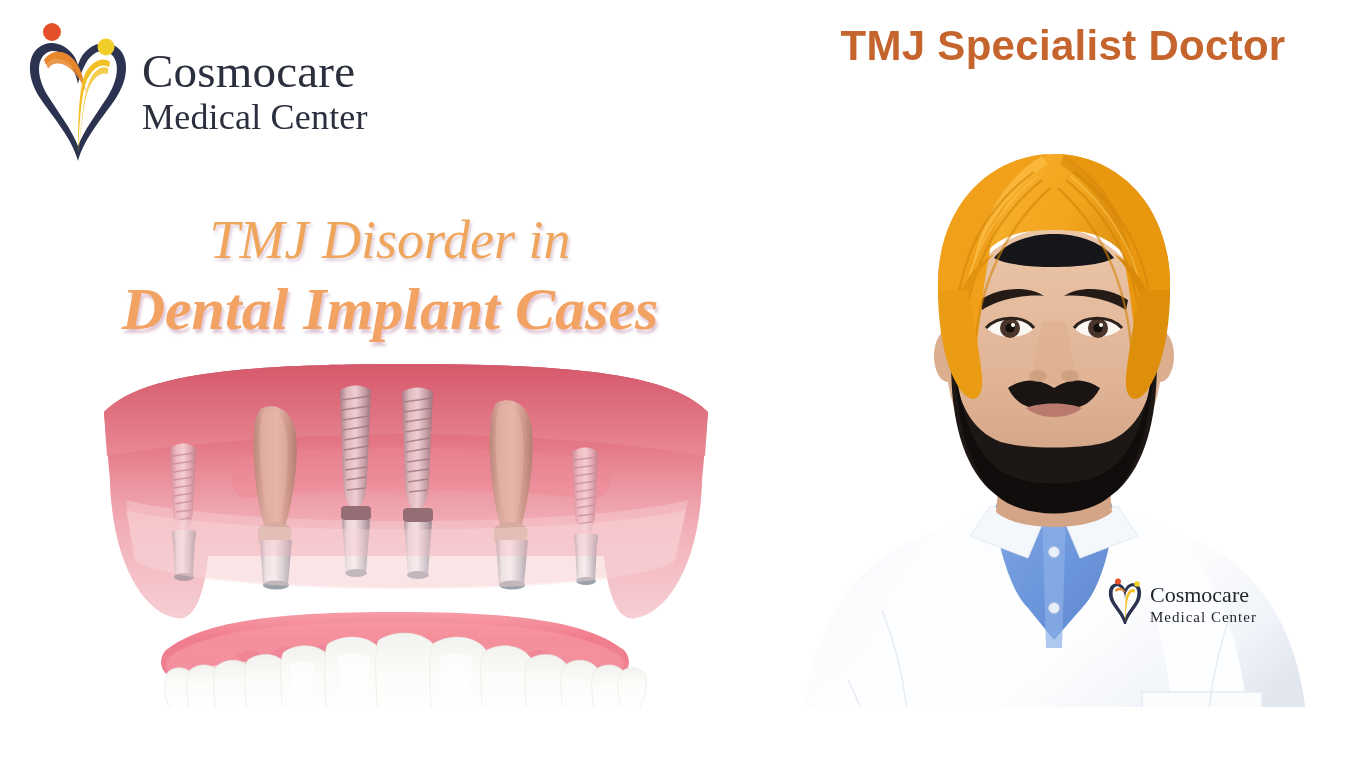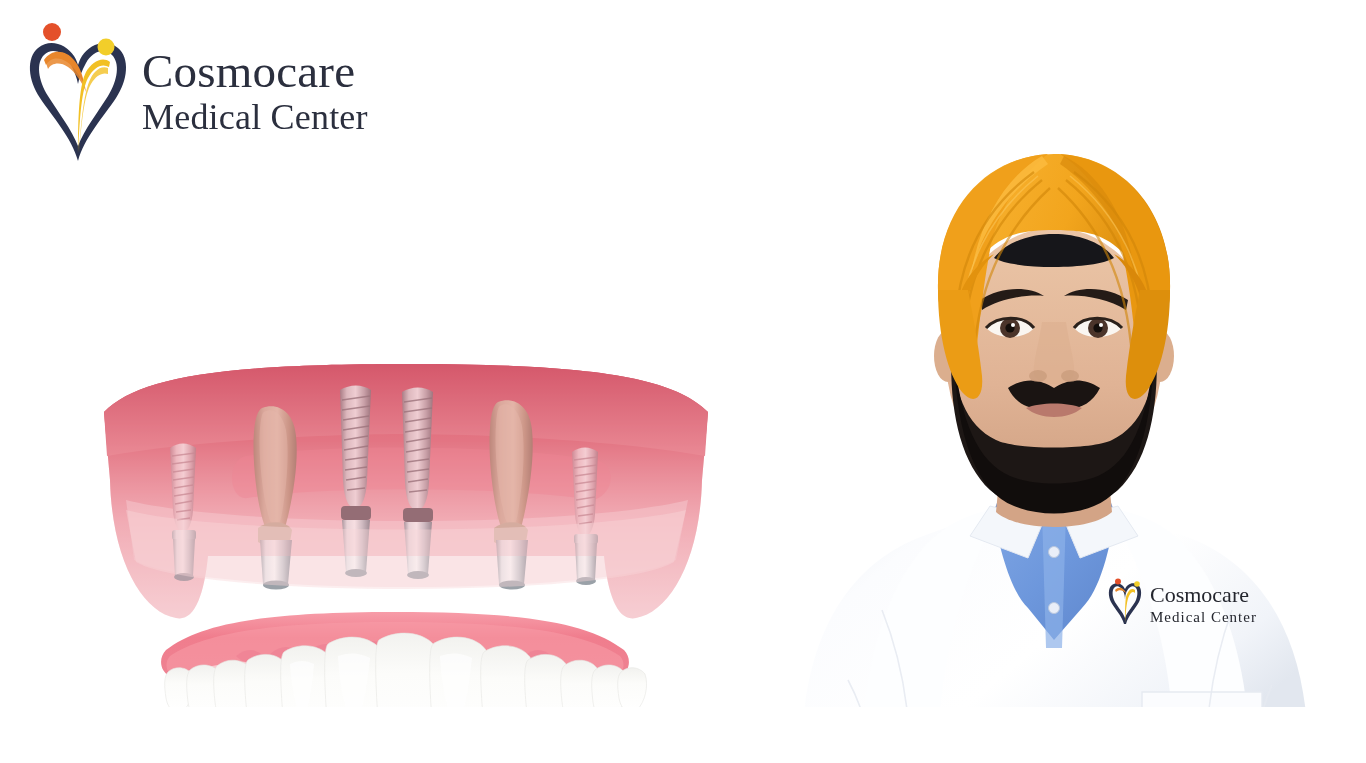--- a/index.html
+++ b/index.html
@@ -63,21 +63,26 @@
         <circle cx="30" cy="12" r="9" fill="#E4502A"></circle>
         <circle cx="84" cy="27" r="8.5" fill="#F2CE2A"></circle>
       </svg>
     </div>
     <div class="logo-words">
       <span class="logo-top">Cosmocare</span>
       <span class="logo-bottom">Medical Center</span>
     </div>
   </div>
 
-
+  <div class="headline">TMJ Specialist Doctor</div>
+
+  <div class="title-block">
+    <div class="title-line1">TMJ Disorder in</div>
+    <div class="title-line2">Dental Implant Cases</div>
+  </div>
 
   <div class="implant-art">
     <svg width="620" height="275" viewBox="0 0 620 275">
       <defs>
         <linearGradient id="gumG" x1="0" y1="0" x2="0" y2="1">
           <stop offset="0%" stop-color="#D4455A"></stop>
           <stop offset="30%" stop-color="#DE6474"></stop>
           <stop offset="62%" stop-color="#F0A2AC" stop-opacity=".82"></stop>
           <stop offset="100%" stop-color="#F6CDD2" stop-opacity=".55"></stop>
         </linearGradient>

